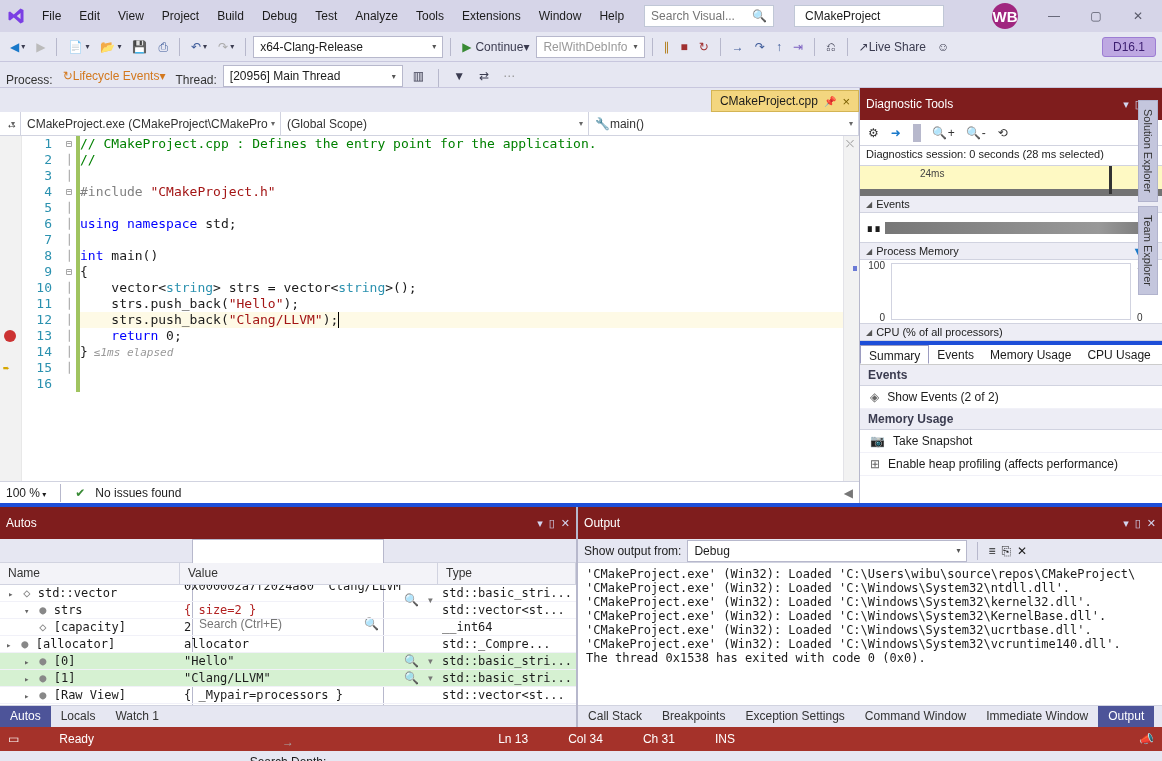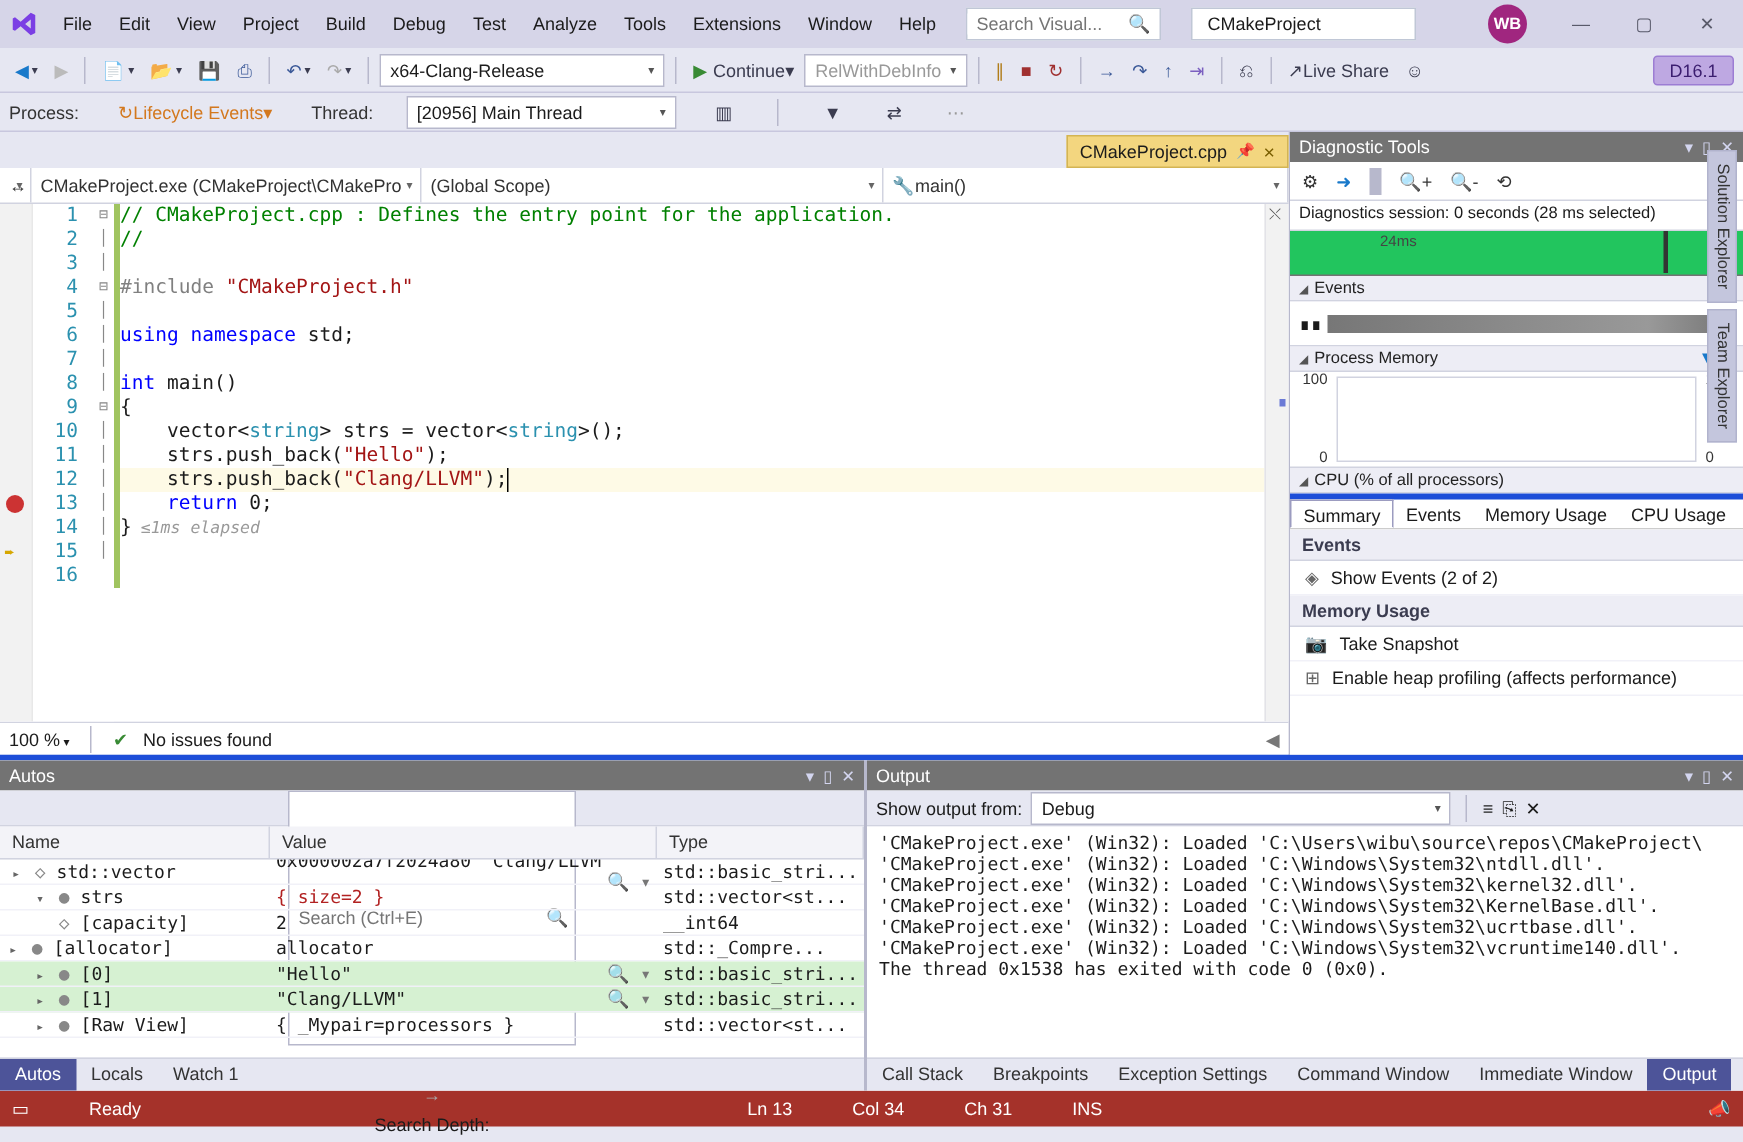--- a/index.html
+++ b/index.html
@@ -8,32 +8,32 @@
 .titlebar { height: 32px; background: #d6d5e8; display: flex; align-items: center; padding: 0 4px; }
 .vs-logo { width: 24px; height: 24px; display: flex; align-items: center; justify-content: center; color: #7b3fe4; font-size: 16px; font-weight: bold; }
 .menus { display: flex; gap: 2px; margin-left: 6px; }
 .menus span { padding: 4px 8px; cursor: pointer; }
 .searchbox { margin-left: 12px; display: flex; align-items: center; background: #fff; border: 1px solid #c0c7d6; height: 22px; width: 130px; }
 .searchbox input { border: none; outline: none; width: 100%; padding: 0 6px; font-size: 12px; color: #888; }
 .searchbox .icon { padding: 0 6px; color: #333; }
 .projname-box { margin-left: 20px; background: #fff; border: 1px solid #c0c7d6; height: 22px; padding: 0 10px; display: flex; align-items: center; width: 150px; }
 .winbtns { margin-left: auto; display: flex; gap: 2px; align-items: center; }
 .winbtn { width: 40px; height: 28px; display: flex; align-items: center; justify-content: center; color: #595a6a; cursor: pointer; }
-.avatar { width: 26px; height: 26px; border-radius: 50%; background: #a0267f; color: #fff; display: flex; align-items: center; justify-content: center; font-size: 11px; font-weight: bold; margin-right: 14px; }
+.avatar { width: 26px; height: 26px; border-radius: 50%; background: #a0267f; color: #fff; display: flex; align-items: center; justify-content: center; font-size: 15px; font-weight: bold; margin-right: 14px; }
 
 .toolbar { height: 30px; background: #e6e7f2; border-bottom: 1px solid #c8c7de; display: flex; align-items: center; padding: 0 6px; gap: 3px; }
 .tbtn { height: 22px; padding: 0 4px; display: flex; align-items: center; color: #3b3c50; cursor: pointer; }
 .tbtn.split::after { content: "▾"; font-size: 8px; margin-left: 2px; color: #3b3c50; }
 .tsep { width: 1px; height: 18px; background: #b7b8cc; margin: 0 4px; }
 .dropdown { height: 22px; background: #fff; border: 1px solid #b7b8cc; display: flex; align-items: center; padding: 0 6px; font-size: 12px; min-width: 100px; }
 .dropdown::after { content: "▾"; font-size: 8px; margin-left: auto; padding-left: 6px; color: #555; }
 .greenplay { color: #388a34; margin-right: 4px; }
 .pill { background: #bea8e2; border: 1px solid #9c7dd3; border-radius: 3px; padding: 2px 10px; font-size: 12px; color: #3b1d6f; margin-left: auto; }
 
-.toolbar2 { height: 26px; background: #e6e7f2; border-bottom: 1px solid #c8c7de; display: flex; align-items: center; padding: 0 6px; gap: 22px; font-size: 12px; }
+.toolbar2 { height: 26px; background: #e6e7f2; border-bottom: 1px solid #c8c7de; display: flex; align-items: flex-end; padding: 0 6px; gap: 6px; font-size: 12px; }
 .toolbar2 .label { color: #333; }
 
 .main { display: flex; height: 415px; }
 .editor-col { flex: 1; display: flex; flex-direction: column; border-right: 1px solid #b7b8cc; }
 .doc-tabs { height: 24px; background: #e6e7f2; display: flex; justify-content: flex-end; align-items: flex-end; }
 .doc-tab { height: 22px; background: #f3d67f; border: 1px solid #d3b454; padding: 0 8px; display: flex; align-items: center; gap: 6px; font-size: 12px; }
 .pin-icon { font-size: 10px; color: #7a5e00; }
 .close-x { font-size: 13px; color: #7a5e00; cursor: pointer; }
 .scope-bar { height: 24px; background: #fff; border-bottom: 1px solid #d1d3e0; display: flex; }
 .scope-box { border-right: 1px solid #d1d3e0; height: 100%; display: flex; align-items: center; padding: 0 6px; font-size: 12px; color: #333; position: relative; }
@@ -53,27 +53,27 @@
 .c-include-file { color: #a31515; }
 .hl-line { background: #fefae6; }
 .fold-col { width: 14px; background: #fff; color: #999; }
 .fold-mark { font-size: 10px; color: #888; }
 .elapsed-tip { color: #999; font-size: 11px; font-style: italic; padding-left: 6px; }
 .zoom-bar { height: 22px; background: #fff; border-top: 1px solid #d1d3e0; display: flex; align-items: center; padding: 0 6px; gap: 10px; font-size: 12px; }
 .zoom-pct::after { content: " ▾"; font-size: 8px; }
 .ok-icon { color: #388a34; }
 
 .diag-col { width: 302px; background: #e6e7f2; display: flex; flex-direction: column; }
-.panel-head { height: 20px; background: #737373; color: #fff; display: flex; align-items: center; padding: 0 6px; font-size: 12px; }
+.panel-head { height: 32px; background: #7f1d1d; color: #fff; display: flex; align-items: center; padding: 0 6px; font-size: 12px; }
 .panel-head .spacer { flex: 1; }
 .panel-head .hicon { margin-left: 6px; color: #d3d5ef; cursor: pointer; font-size: 11px; }
 .diag-toolbar { height: 26px; background: #fff; border-bottom: 1px solid #d1d3e0; display: flex; align-items: center; padding: 0 4px; gap: 4px; }
 .diag-toolbar span { padding: 2px 4px; cursor: pointer; color: #333; }
 .diag-session { height: 20px; background: #fff; padding: 2px 6px; font-size: 11px; border-bottom: 1px solid #d1d3e0; }
-.timeline { height: 30px; background: #22c55e; border-bottom: 1px solid #737373; position: relative; }
+.timeline { height: 30px; background: #fef9c3; border-bottom: 7px solid #737373; position: relative; }
 .timeline .tick { position: absolute; top: 2px; font-size: 10px; color: #444; }
 .timeline .cursor { position: absolute; right: 50px; top: 0; width: 3px; height: 28px; background: #333; }
 .section-head { background: #ededf5; padding: 2px 6px; font-size: 11px; color: #222; border-bottom: 1px solid #d1d3e0; display: flex; align-items: center; }
 .section-head::before { content: "◢"; font-size: 8px; margin-right: 4px; color: #555; }
 .events-graph { height: 30px; background: #fff; border-bottom: 1px solid #d1d3e0; display: flex; align-items: center; padding: 0 6px; }
 .events-bar { flex: 1; height: 12px; background: linear-gradient(to right, #777 0%, #999 80%, #777 100%); margin: 0 4px; }
 .mem-graph { height: 64px; background: #fff; border-bottom: 1px solid #d1d3e0; display: flex; }
 .mem-y { width: 28px; display: flex; flex-direction: column; justify-content: space-between; font-size: 10px; color: #333; text-align: right; padding-right: 3px; }
 .mem-plot { flex: 1; border: 1px solid #d1d3e0; margin: 3px; position: relative; }
 .mem-y2 { width: 28px; display: flex; flex-direction: column; justify-content: space-between; font-size: 10px; color: #333; padding-left: 3px; }

